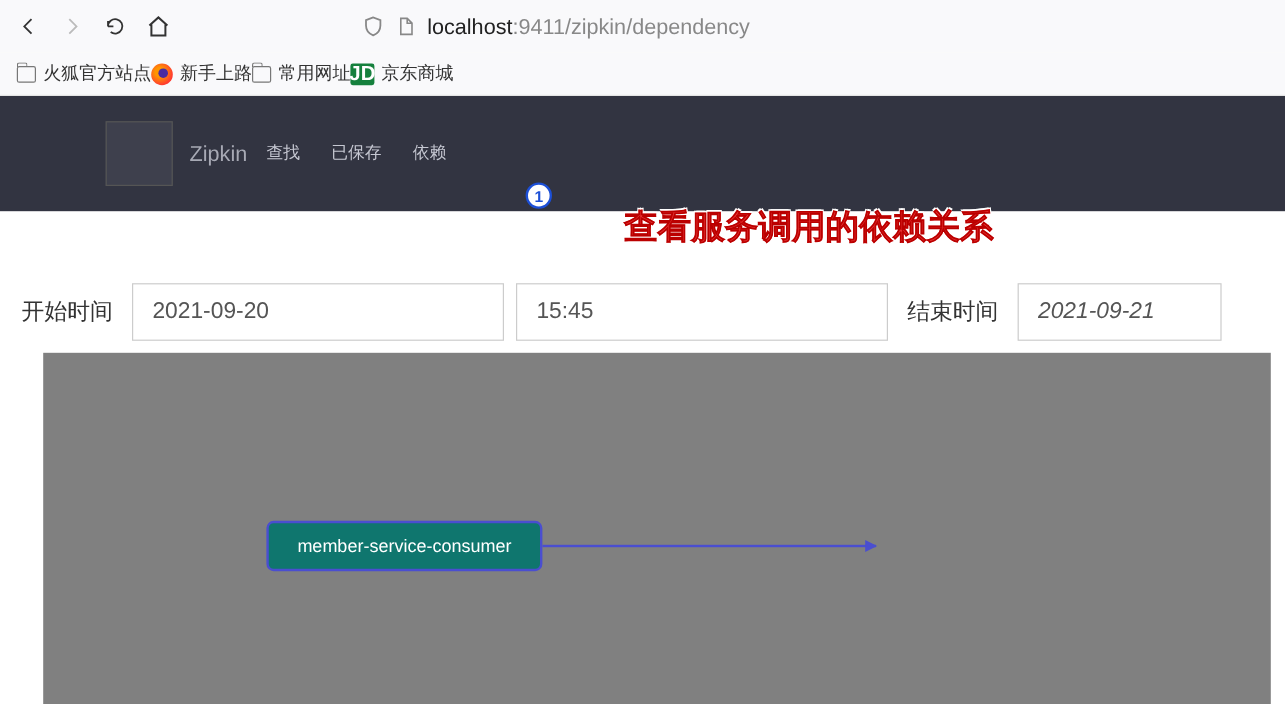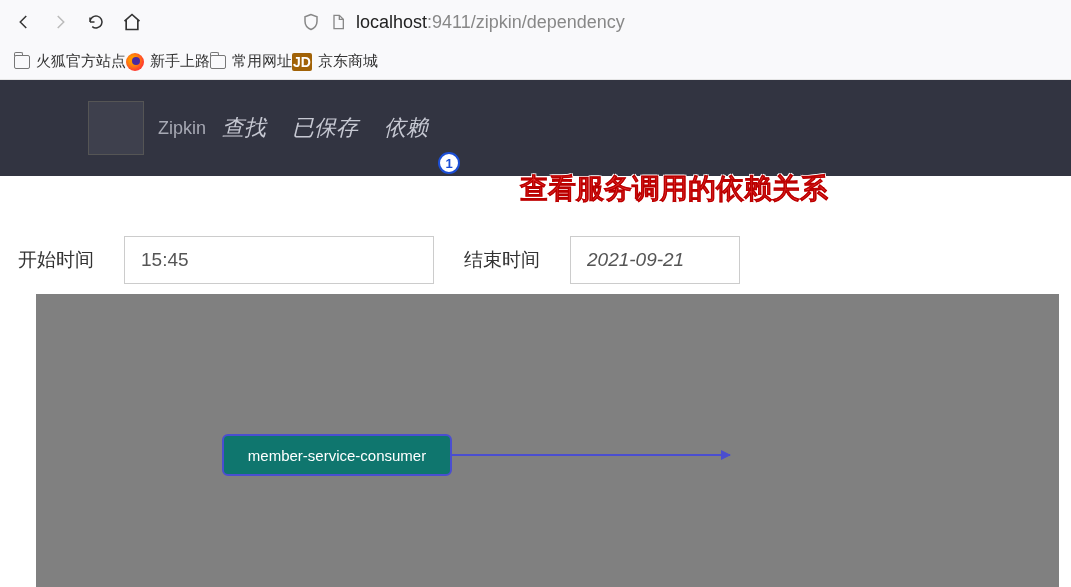--- a/index.html
+++ b/index.html
@@ -88,23 +88,23 @@
       background: radial-gradient(circle at 40% 40%, #ff9500 25%, #ff3b30 70%);
       border-radius: 50%;
       position: relative;
     }
     .ff-icon::after{
       content:""; position:absolute; inset:4px 4px 6px 6px;
       background:#4a2aa0; border-radius:50%;
     }
     .jd-icon {
       width: 20px; height: 18px;
-      background: #a16207;
+      background: #15803d;
       color: #fff;
-      font-size: 14px;
+      font-size: 17px;
       font-weight: bold;
       display: flex;
       align-items: center;
       justify-content: center;
       border-radius: 2px;
     }
     
     
     .app-header {
       height: 96px;
@@ -121,24 +121,23 @@
       border: 1px solid #555;
     }
     .brand {
       color: #a7a9b4;
       font-size: 18px;
       margin-left: 14px;
       margin-right: 16px;
     }
     .nav-link {
       color: #c6c8d2;
-      font-size: 22px;
+      font-size: 14px;
       margin-right: 26px;
       cursor: pointer;
-      font-style: italic;
     }
     .step-badge {
       position: absolute;
       left: 438px;
       top: 72px;
       width: 22px;
       height: 22px;
       border: 2.5px solid #1c4fd6;
       border-radius: 50%;
       background: #fff;
@@ -161,21 +160,21 @@
       -webkit-text-stroke: 0.5px #b00;
       text-shadow: 1px 1px 0 #fff, -1px -1px 0 #fff, 1px -1px 0 #fff, -1px 1px 0 #fff;
       font-family: "Microsoft YaHei", sans-serif;
     }
     
     
     .filter-section {
       padding: 20px 12px 4px 12px;
       display: flex;
       align-items: center;
-      gap: 24px;
+      gap: 10px;
       background: #fff;
       margin-top: 40px;
     }
     .filter-label {
       font-size: 19px;
       color: #333;
       white-space: nowrap;
       padding: 0 6px;
     }
     .filter-input {
@@ -302,20 +301,21 @@
   <div class="nav-link">查找</div>
   <div class="nav-link">已保存</div>
   <div class="nav-link">依赖</div>
   <div class="step-badge">1</div>
 </div>
 
 <div class="annotation">查看服务调用的依赖关系</div>
 
 <div class="filter-section">
   <div class="filter-label">开始时间</div>
+  <input class="filter-input date1" value="2021-09-20" style="">
   <input class="filter-input time1" value="15:45" style="">
   <div class="filter-label">结束时间</div>
   <input class="filter-input date2" value="2021-09-21" style="">
 </div>
 
 <div class="canvas-area">
   <div class="node node-consumer">member-service-consumer</div>
   <div class="edge"></div>
 </div>
 

